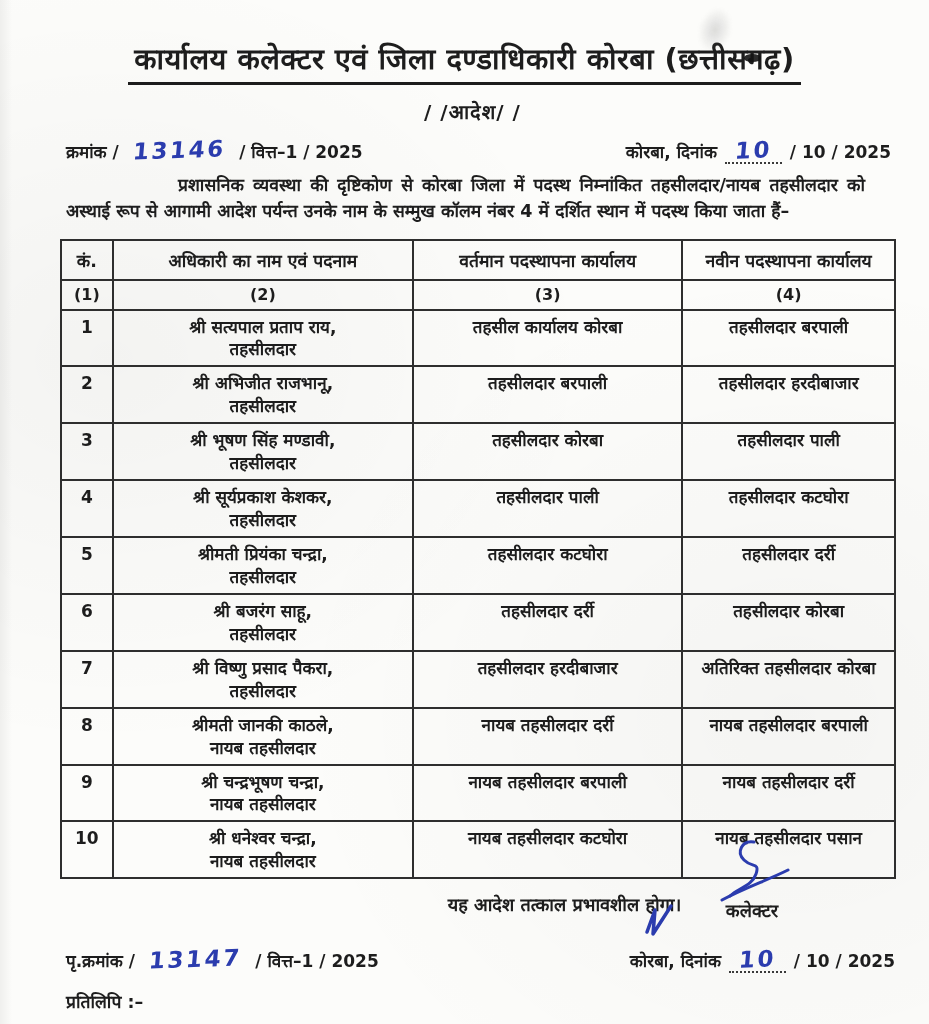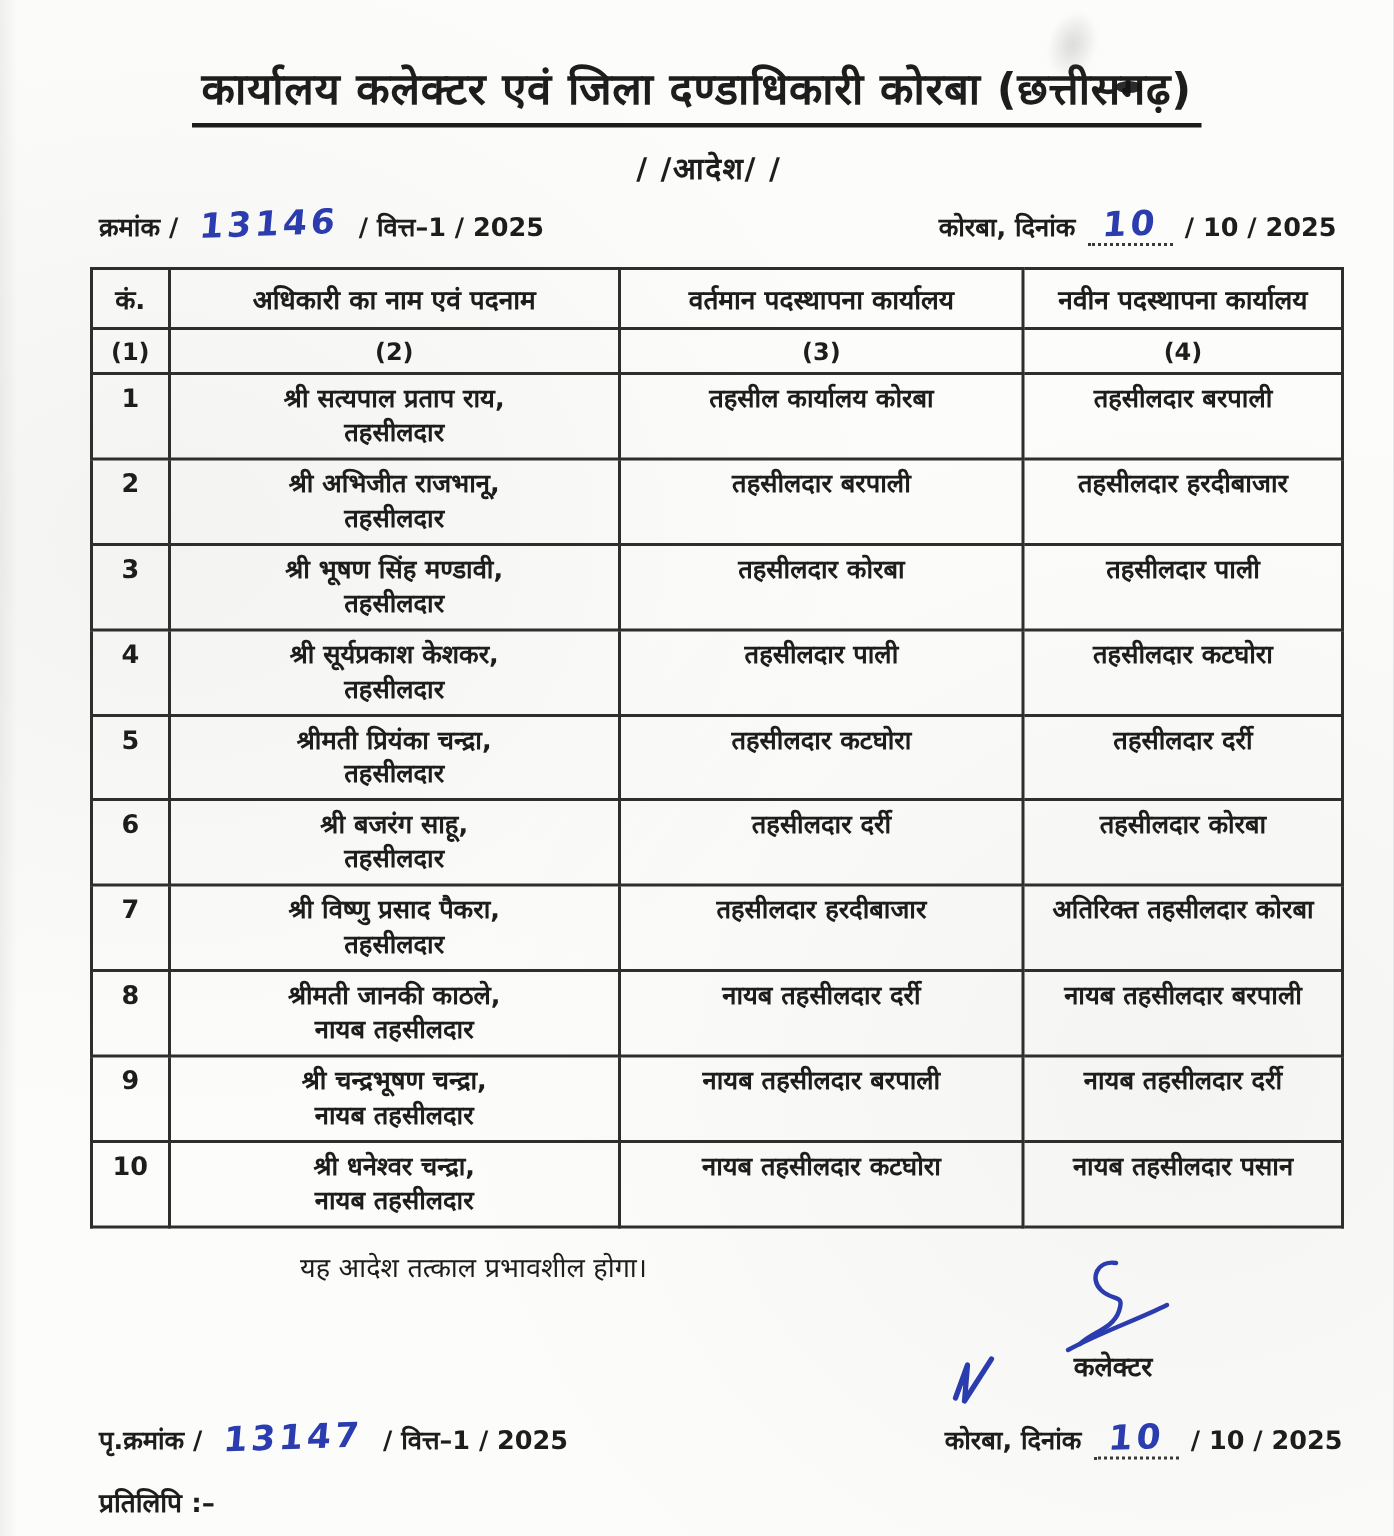--- a/index.html
+++ b/index.html
@@ -72,24 +72,24 @@
   }
   .order-table th { font-size:17.5px; font-weight:700; height:40px; }
   .order-table tr.num-row td { font-size:16px; font-weight:700; height:30px; padding:2px; }
   .order-table tr.data-row td {
     font-size:17px; font-weight:600; height:52px; vertical-align:top;
     line-height:1.35; padding-top:5px;
   }
   .name-cell .line2 { display:block; }
   .effect-line {
     margin:13px 0 0 200px;
-    font-size:18px; font-weight:400;
+    font-size:18px; font-weight:700;text-align:center;
   }
   .signature-block {
-    position:absolute; top:838px; right:82px;
+    position:absolute; top:838px; right:72px;
     width:210px; text-align:center;
     font-size:18px; font-weight:700;font-family:Liberation Serif, serif;
   }
   .signature-block svg.sig { display:block; margin:0 auto -6px auto; }
   .sig-check { position:absolute; left:-4px; top:64px; }
   .sig-title { margin-top:0; }
   .sig-place { margin-top:2px; }
   .bottom-ref {
     position:absolute; top:948px; left:66px; right:34px;
     display:flex; justify-content:space-between; align-items:baseline;
@@ -119,20 +119,21 @@
       <span class="hand">13146</span>
       <span>/ वित्त–1 / 2025</span>
     </div>
     <div>
       <span>कोरबा, दिनांक</span>
       <span class="dot-line"><span class="hand">10</span></span>
       <span>/ 10 / 2025</span>
     </div>
   </div>
 
+  <div class="para">प्रशासनिक व्यवस्था की दृष्टिकोण से कोरबा जिला में पदस्थ निम्नांकित तहसीलदार/नायब तहसीलदार को अस्थाई रूप से आगामी आदेश पर्यन्त उनके नाम के सम्मुख कॉलम नंबर 4 में दर्शित स्थान में पदस्थ किया जाता हैं–</div>
 
   <table class="order-table">
     <colgroup>
         <col class="c1">
         <col class="c2">
         <col class="c3">
         <col class="c4">
       </colgroup>
     <tbody>
         <tr>

